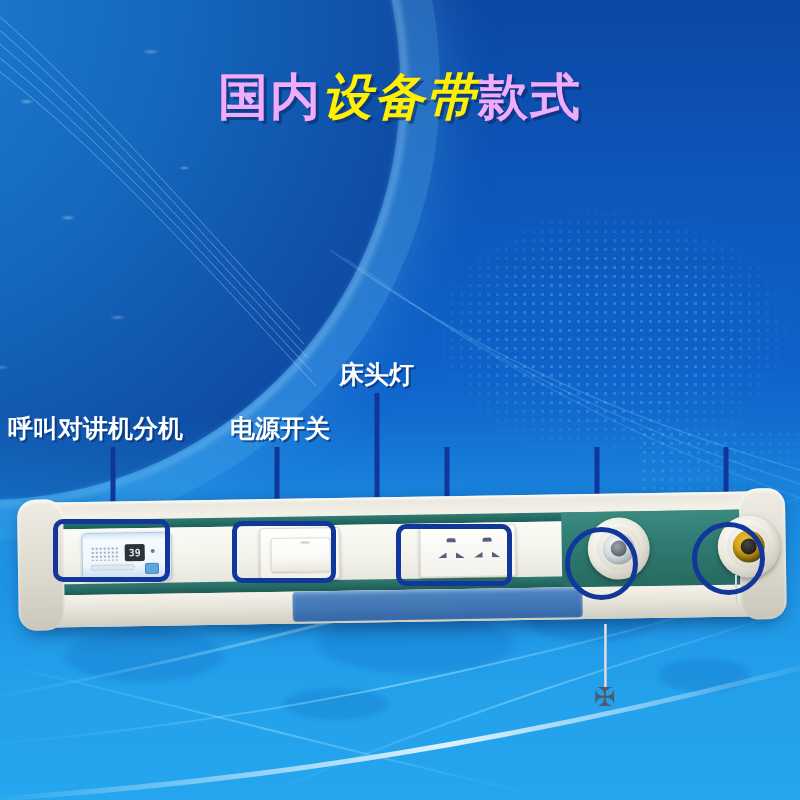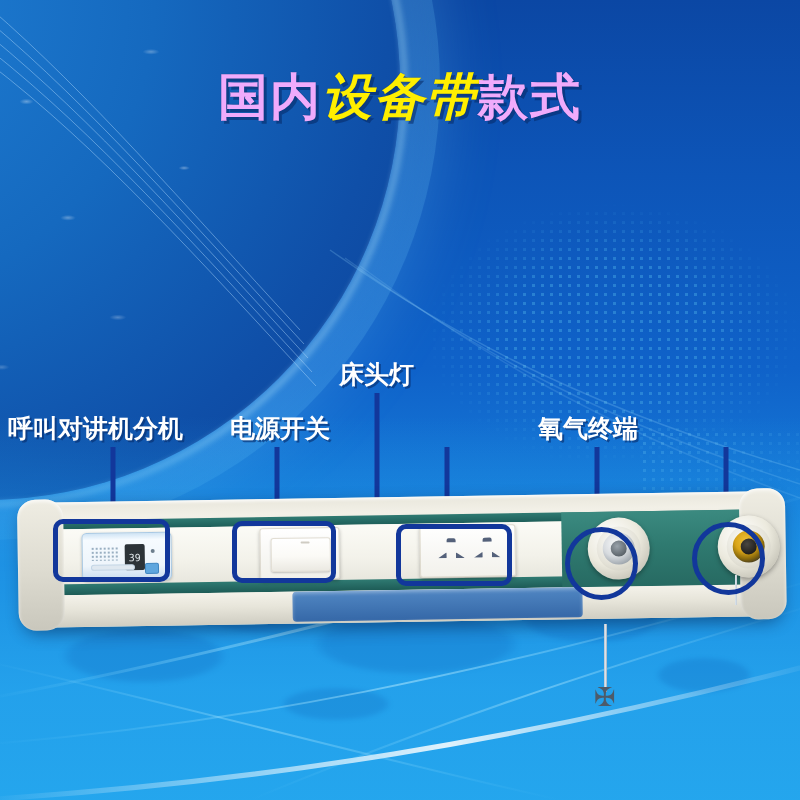--- a/index.html
+++ b/index.html
@@ -175,22 +175,22 @@
     background:linear-gradient(180deg,#cfe4f5 0%,#f6fbff 14%,#eef5fb 70%,#c9ddf0 100%);
     border:1px solid #a9c9e4;
     box-shadow:0 1px 3px rgba(0,0,0,.25);
   }
   .ic-grille{
     position:absolute;left:8px;top:13px;width:28px;height:14px;
     background-image:radial-gradient(circle,#8fa7bb 1px,transparent 1.2px);
     background-size:4px 4px;opacity:.9;
   }
   .ic-disp{
-    position:absolute;left:42px;top:11px;width:20px;height:26px;border-radius:2px;
-    background:#2c3338;color:#dfe6ea;font-size:10px;font-weight:normal;
+    position:absolute;left:42px;top:11px;width:20px;height:17px;border-radius:2px;
+    background:#2c3338;color:#dfe6ea;font-size:10px;font-weight:bold;
     display:flex;align-items:center;justify-content:center;
     font-family:"DejaVu Sans Mono","Liberation Mono",monospace;
   }
   .ic-led{position:absolute;left:68px;top:16px;width:4px;height:4px;border-radius:50%;background:#6d7e8d;}
   .ic-slot{position:absolute;left:8px;top:31px;width:44px;height:6px;border-radius:3px;background:#dfe8f0;border:1px solid #c3d5e5;}
   .ic-btn{position:absolute;left:62px;top:30px;width:14px;height:11px;border-radius:2px;background:#5ea6de;border:1px solid #3f86c0;}
 
   .switch{
     position:absolute;left:238px;top:29px;width:80px;height:52px;border-radius:3px;
     background:linear-gradient(180deg,#ffffff,#f1f0ea);
@@ -311,21 +311,20 @@
 
   <div class="headline">
     <div class="line1">
       <span class="w">国内</span><span class="y">设备带</span><span class="w">款式</span>
     </div>
   </div>
 
   <div class="label" style="left:8px;top:412px;">呼叫对讲机分机</div>
   <div class="label" style="left:230px;top:412px;">电源开关</div>
   <div class="label" style="left:333px;top:358px;margin-left:6px;">床头灯</div>
-  <div class="label" style="left:538px;top:412px;">氧气终端</div>
 
   <svg class="leaders" viewBox="0 0 800 800">
     <g stroke="#12379b" stroke-width="5" fill="none" stroke-linecap="butt">
       <path d="M113 447 L113 520"></path>
       <path d="M277 447 L277 522"></path>
       <path d="M377 393 L377 612"></path>
       <path d="M447 447 L447 525"></path>
       <path d="M597 447 L597 538"></path>
       <path d="M726 447 L726 536"></path>
     </g>

